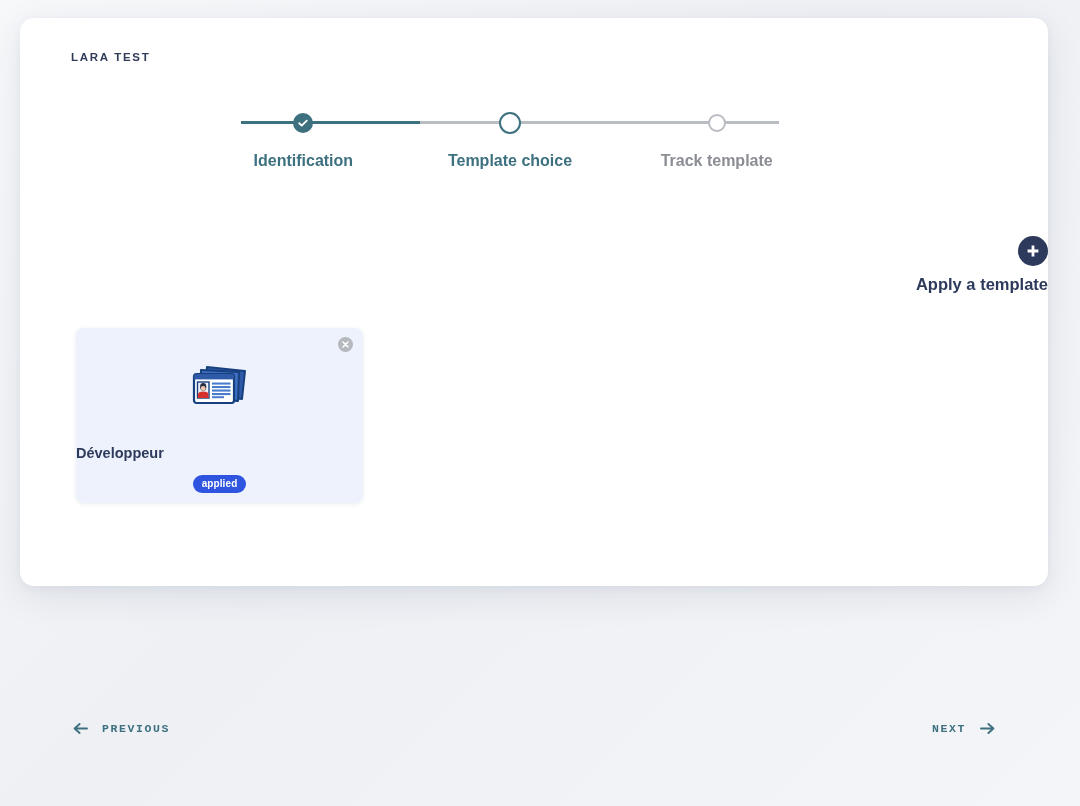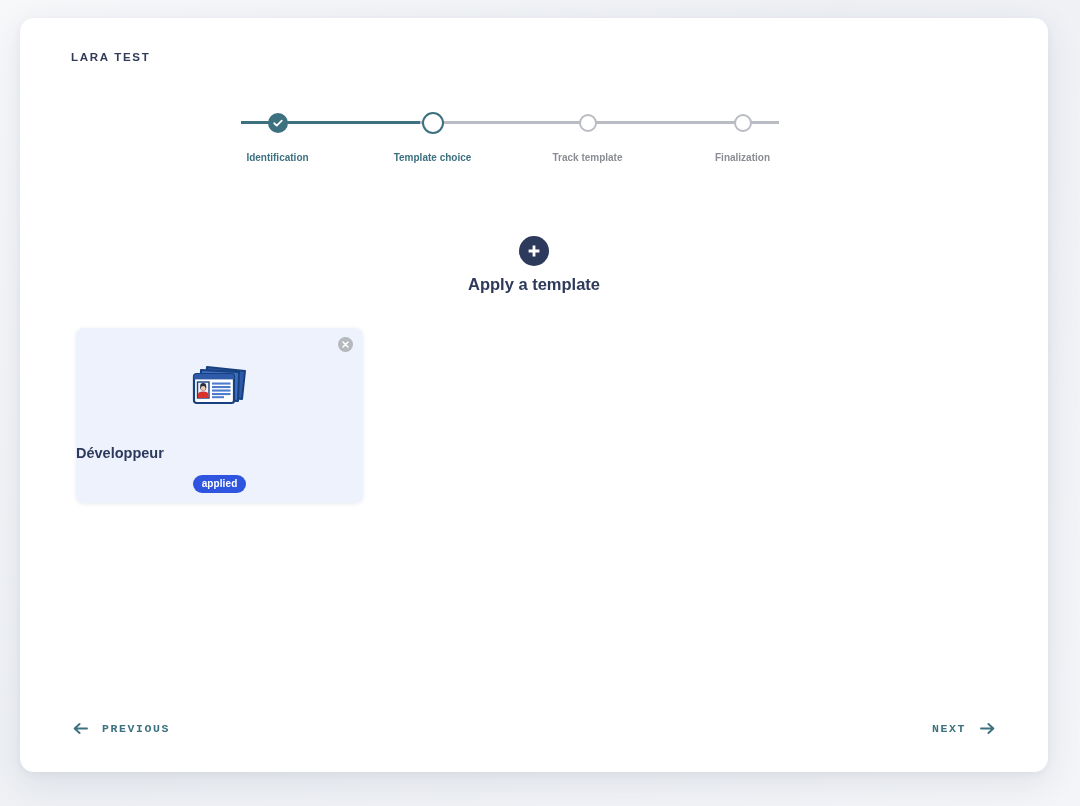--- a/index.html
+++ b/index.html
@@ -15,21 +15,21 @@
     background: linear-gradient(135deg, #f7f8fa 0%, #eef0f4 45%, #f4f5f8 100%);
     -webkit-font-smoothing: antialiased;
   }
 
   
   .sheet {
     position: absolute;
     left: 20px;
     top: 18px;
     width: 1028px;
-    height: 754px;
+    height: 568px;
     background: #ffffff;
     border-radius: 14px;
     box-shadow: 0 10px 34px rgba(40, 55, 90, 0.10),
                 0 2px 8px rgba(40, 55, 90, 0.05);
   }
 
   
   .page-title {
     position: absolute;
     left: 51px;
@@ -100,34 +100,34 @@
   .dot.current {
     width: 22px;
     height: 22px;
     border-color: #3d7180;
     background: #ffffff;
   }
   .dot .check { width: 12px; height: 12px; display: block; }
 
   .step-label {
     margin-top: 10px;
-    font-size: 10px;
+    font-size: 16px;
     font-weight: bold;
     color: #8a8d93;
     white-space: nowrap;
   }
   .step-label.active { color: #3d7180; }
 
   
   .apply-block {
     position: absolute;
     left: 0;
     right: 0;
     top: 218px;
-    text-align: center;
+    text-align: right;
   }
   .plus-btn {
     width: 30px;
     height: 30px;
     border-radius: 50%;
     background: #2e3a5c;
     display: inline-flex;
     align-items: center;
     justify-content: center;
     cursor: pointer;
@@ -264,26 +264,20 @@
         <div class="step-label active">Template choice</div>
       </div>
 
       <div class="step">
         <div class="dot-wrap">
           <span class="dot"></span>
         </div>
         <div class="step-label">Track template</div>
       </div>
 
-      <div class="step">
-        <div class="dot-wrap">
-          <span class="dot"></span>
-        </div>
-        <div class="step-label">Finalization</div>
-      </div>
 
     </div>
   </div>
 
   <div class="apply-block">
     <div class="plus-btn">
       <svg viewBox="0 0 16 16" aria-hidden="true">
         <path d="M6.6 2.6 h2.8 v4 h4 v2.8 h-4 v4 h-2.8 v-4 h-4 V6.6 h4 z" fill="#ffffff"></path>
       </svg>
     </div>

